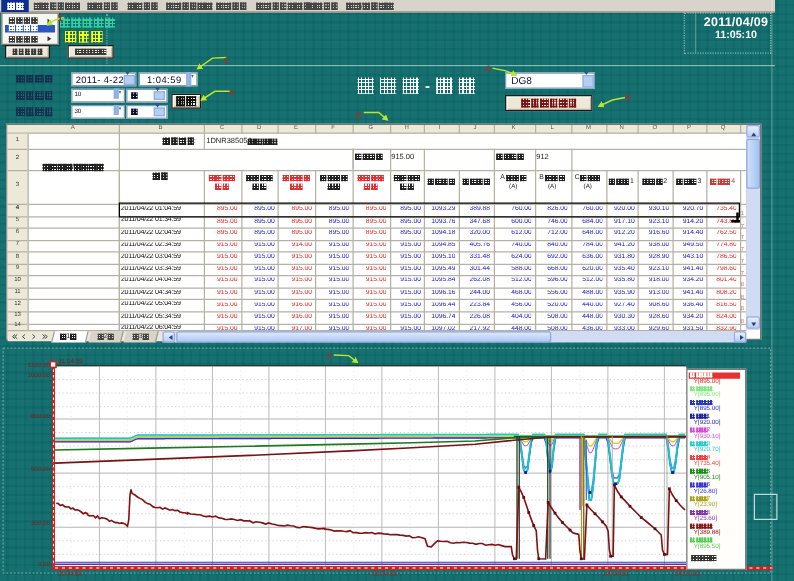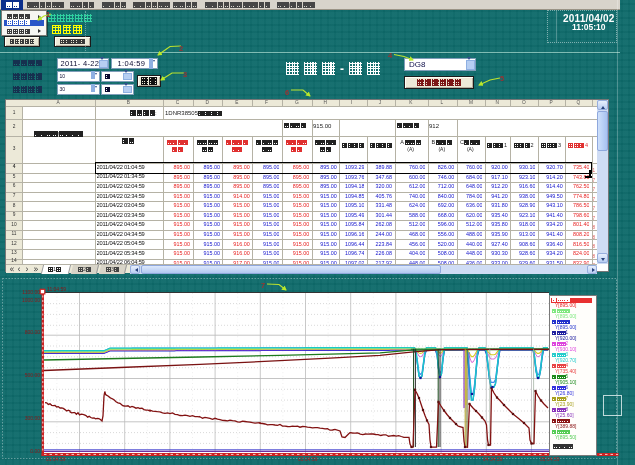--- a/index.html
+++ b/index.html
@@ -60,21 +60,21 @@
   </div>
 <div class="btn abs" style="left:54px;top:36px;width:37px;height:11px">
     <i class="z" style="width:4.5px;height:4.5px;color:#3a3a3a;margin-right:0.5px;"></i>
     <i class="z" style="width:4.5px;height:4.5px;color:#3a3a3a;margin-right:0.5px;"></i>
     <i class="z" style="width:4.5px;height:4.5px;color:#3a3a3a;margin-right:0.5px;"></i>
     <i class="z" style="width:4.5px;height:4.5px;color:#3a3a3a;margin-right:0.5px;"></i>
     <i class="z" style="width:4.5px;height:4.5px;color:#3a3a3a;margin-right:0px;"></i>
   </div>
 <div class="abs" style="left:547px;top:10px;width:70px;height:33px;border:1px dotted rgba(255,255,255,.45)"></div>
 <div class="abs" style="left:556px;top:11px;width:1px;height:31px;background:rgba(255,255,255,.25)"></div>
-<div class="abs" style="left:563px;top:13.5px;font-size:10px;font-weight:bold;color:#fff;letter-spacing:0.2px">2011/04/02</div>
+<div class="abs" style="left:563px;top:13.5px;font-size:10px;font-weight:bold;color:#fff;letter-spacing:0.2px">2011/04/09</div>
 <div class="abs" style="left:572px;top:23px;font-size:8.5px;font-weight:bold;color:#fff">11:05:10</div>
 <div class="abs" style="left:0;top:52px;width:620px;height:1px;background:rgba(220,255,240,.55)"></div>
 <div class="abs" style="left:85px;top:11px;width:1px;height:40px;background:transparent;border-left:1px dotted rgba(255,255,255,.35)"></div>
 <div class="abs" style="left:617px;top:0px;width:1px;height:465px;background:rgba(255,255,255,.25)"></div>
 <div class="abs" style="left:13px;top:59.5px"><i class="z" style="width:6.5px;height:6.5px;color:#16304f;margin-right:1px;"></i><i class="z" style="width:6.5px;height:6.5px;color:#16304f;margin-right:1px;"></i><i class="z" style="width:6.5px;height:6.5px;color:#16304f;margin-right:1px;"></i><i class="z" style="width:6.5px;height:6.5px;color:#16304f;margin-right:0px;"></i></div>
 <div class="abs" style="left:13px;top:73px"><i class="z" style="width:6.5px;height:6.5px;color:#16304f;margin-right:1px;"></i><i class="z" style="width:6.5px;height:6.5px;color:#16304f;margin-right:1px;"></i><i class="z" style="width:6.5px;height:6.5px;color:#16304f;margin-right:1px;"></i><i class="z" style="width:6.5px;height:6.5px;color:#16304f;margin-right:0px;"></i></div>
 <div class="abs" style="left:13px;top:86px"><i class="z" style="width:6.5px;height:6.5px;color:#16304f;margin-right:1px;"></i><i class="z" style="width:6.5px;height:6.5px;color:#16304f;margin-right:1px;"></i><i class="z" style="width:6.5px;height:6.5px;color:#16304f;margin-right:1px;"></i><i class="z" style="width:6.5px;height:6.5px;color:#16304f;margin-right:0px;"></i></div>
 <div class="fld abs" style="left:56.5px;top:58px;width:52.5px;height:11px;font-size:7.5px;color:#0a0a30;padding-left:3px;letter-spacing:.3px">2011- 4-22<span class="ddb"></span></div>
 <div class="fld abs" style="left:110.5px;top:58px;width:47.5px;height:11px;font-size:7.5px;color:#0a0a30;padding-left:6px;letter-spacing:.4px">1:04:59<span class="spn"><b></b><u></u></span></div>
 <div class="fld abs" style="left:56.5px;top:71px;width:43.5px;height:10.5px;font-size:5px;color:#0a0a30;padding-left:2px">10<span class="spn"><b></b><u></u></span></div>

